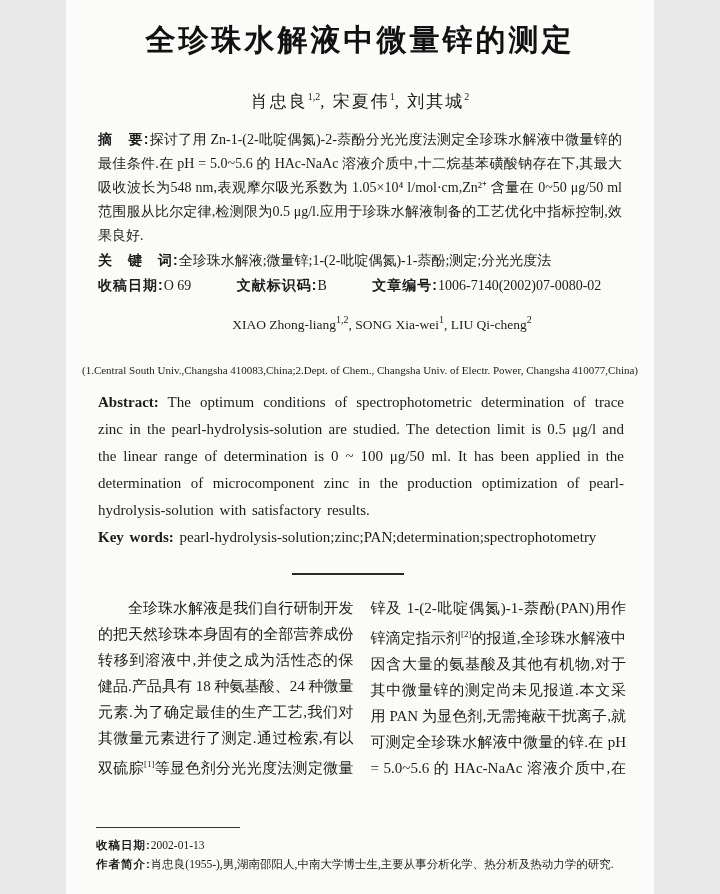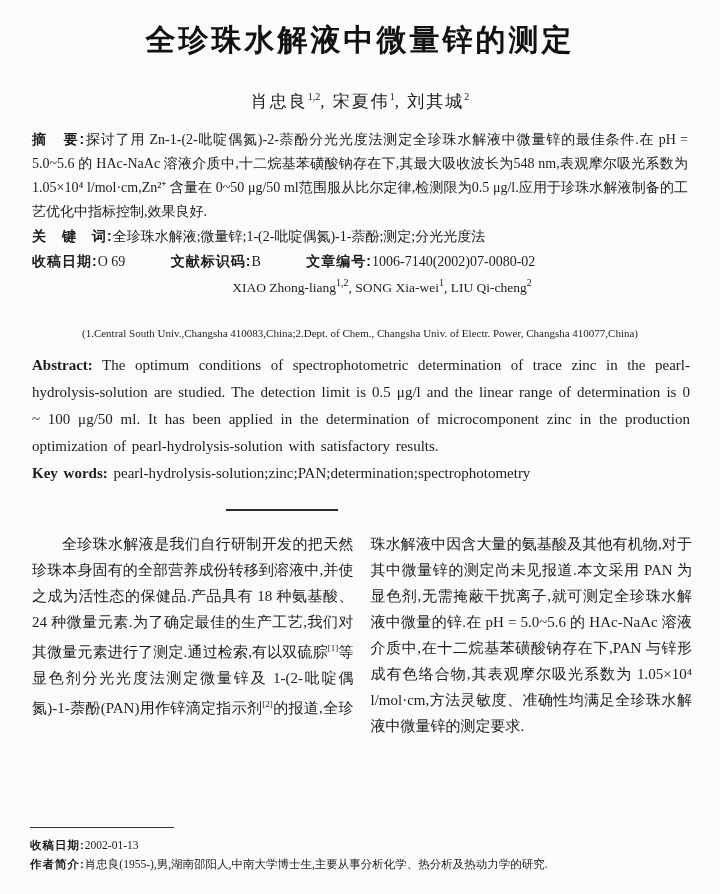--- a/index.html
+++ b/index.html
@@ -2,21 +2,21 @@
 <html><head>
 <meta charset="utf-8">
 <style>
   html, body { margin: 0; padding: 0; }
   body {
     background: #e9e9e9;
     font-family: "Liberation Serif", serif;
   }
   .page {
     position: relative;
-    width: 720px;
+    width: 588px;
     height: 894px;
     margin: 0 auto;
     background: #fbfbf9;
     color: #1c1c1c;
     overflow: hidden;
     display: flex;
     flex-direction: column;
     box-sizing: border-box;
   }
   
@@ -67,20 +67,21 @@
     margin: 14px auto 0 auto;
     max-width: 600px;
     font-size: 20px;
     line-height: 33px;
     font-weight: 700;
     text-align: center;
     font-family: "Liberation Serif", serif;
     color: #111;
   }
   .authors-en {
+    margin-top: 13px;
     text-align: center;
     font-size: 13.5px;
     line-height: 18px;
     padding-left: 44px;
   }
   .affil-en {
     margin-top: 30px;
     text-align: center;
     font-size: 11px;
     line-height: 14px;

